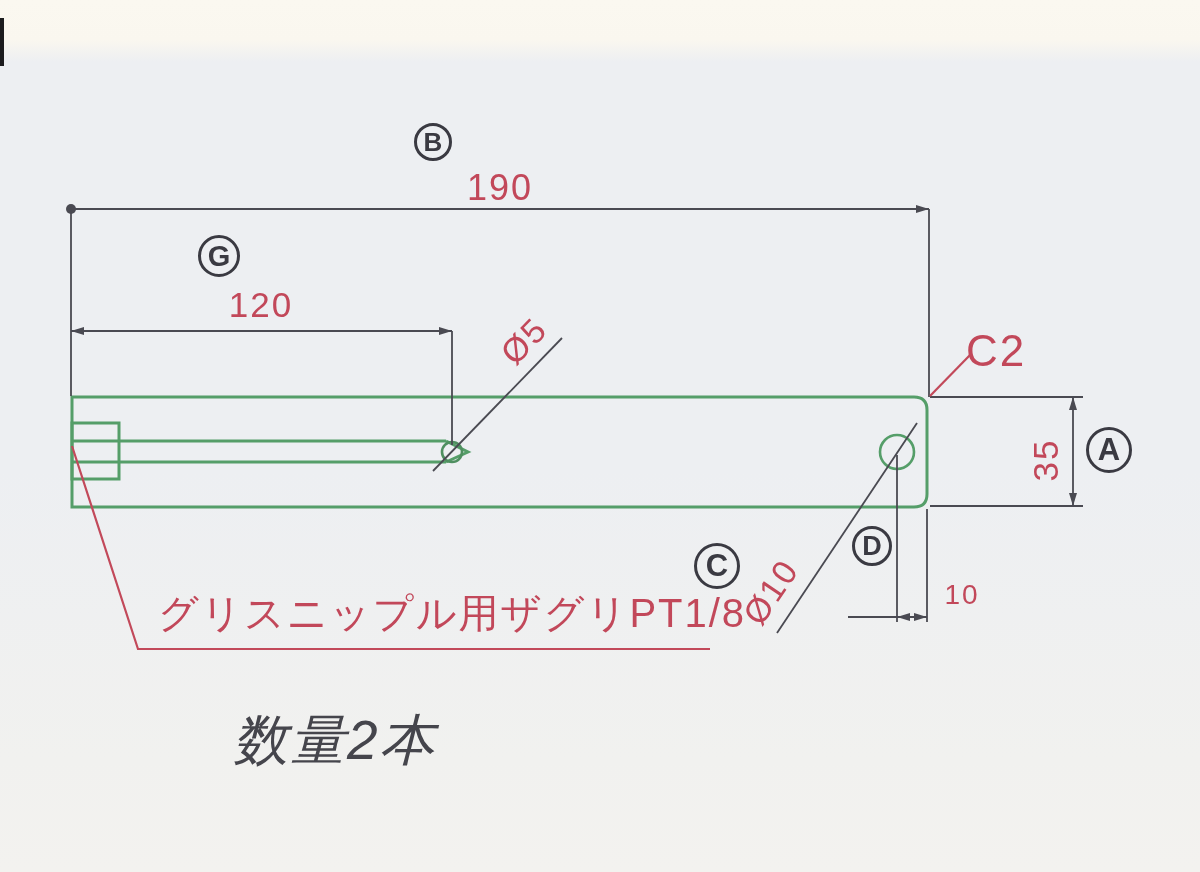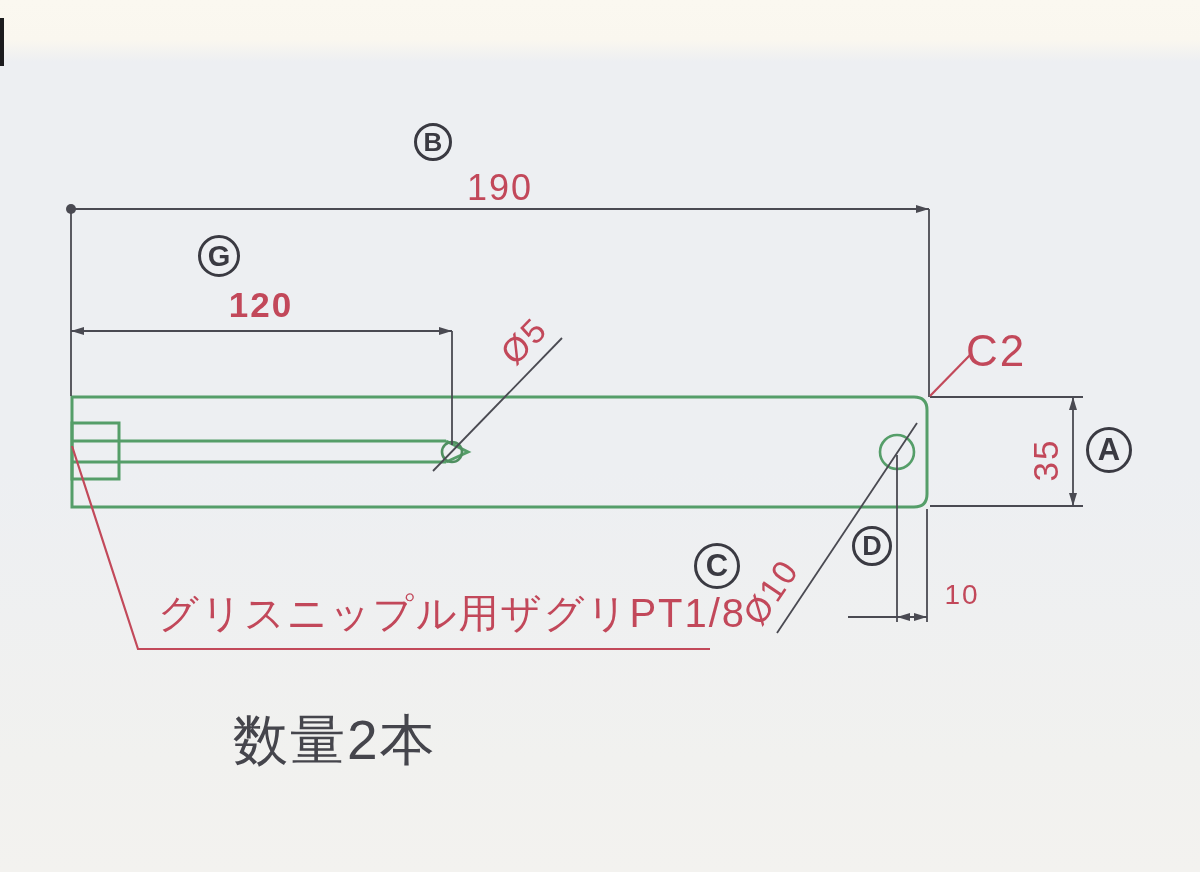--- a/index.html
+++ b/index.html
@@ -78,23 +78,23 @@
     </g>
   </svg>
 
   <div class="balloon" style="left:414px;top:123px;width:38px;height:38px;font-size:26px;">B</div>
   <div class="balloon" style="left:198px;top:235px;width:42px;height:42px;font-size:29px;">G</div>
   <div class="balloon" style="left:1086px;top:427px;width:46px;height:46px;font-size:31px;">A</div>
   <div class="balloon" style="left:694px;top:543px;width:46px;height:46px;font-size:31px;">C</div>
   <div class="balloon" style="left:852px;top:526px;width:40px;height:40px;font-size:27px;">D</div>
 
   <span class="t ctr" style="left:500px;top:188px;font-size:36px;">190</span>
-  <span class="t ctr" style="left:261px;top:305px;font-size:35px;font-weight:bold;">120</span>
+  <span class="t ctr" style="left:261px;top:305px;font-size:35px;">120</span>
   <span class="t" style="left:1046px;top:460px;font-size:35px;transform:translate(-50%,-50%) rotate(-90deg);">35</span>
   <span class="t ctr" style="left:914px;top:595px;font-size:28px;margin-left:48px;">10</span>
   <span class="t" style="left:524px;top:341px;font-size:34px;transform:translate(-50%,-50%) rotate(-46deg);">Ø5</span>
   <span class="t" style="left:771px;top:592px;font-size:34px;transform:translate(-50%,-50%) rotate(-56deg);">Ø10</span>
   <span class="t ctr" style="left:996px;top:351px;font-size:44px;">C2</span>
 
   <span class="note" style="left:158px;top:586px;font-size:40px;letter-spacing:2px;">グリスニップル用ザグリPT1/8</span>
-  <span class="qty" style="left:233px;top:704px;font-size:55px;letter-spacing:2px;">数量2本</span>
+  <span class="qty" style="left:233px;top:704px;font-size:55px;letter-spacing:2px;font-style:italic;">数量2本</span>
 
 </div>
 
 </body></html>

